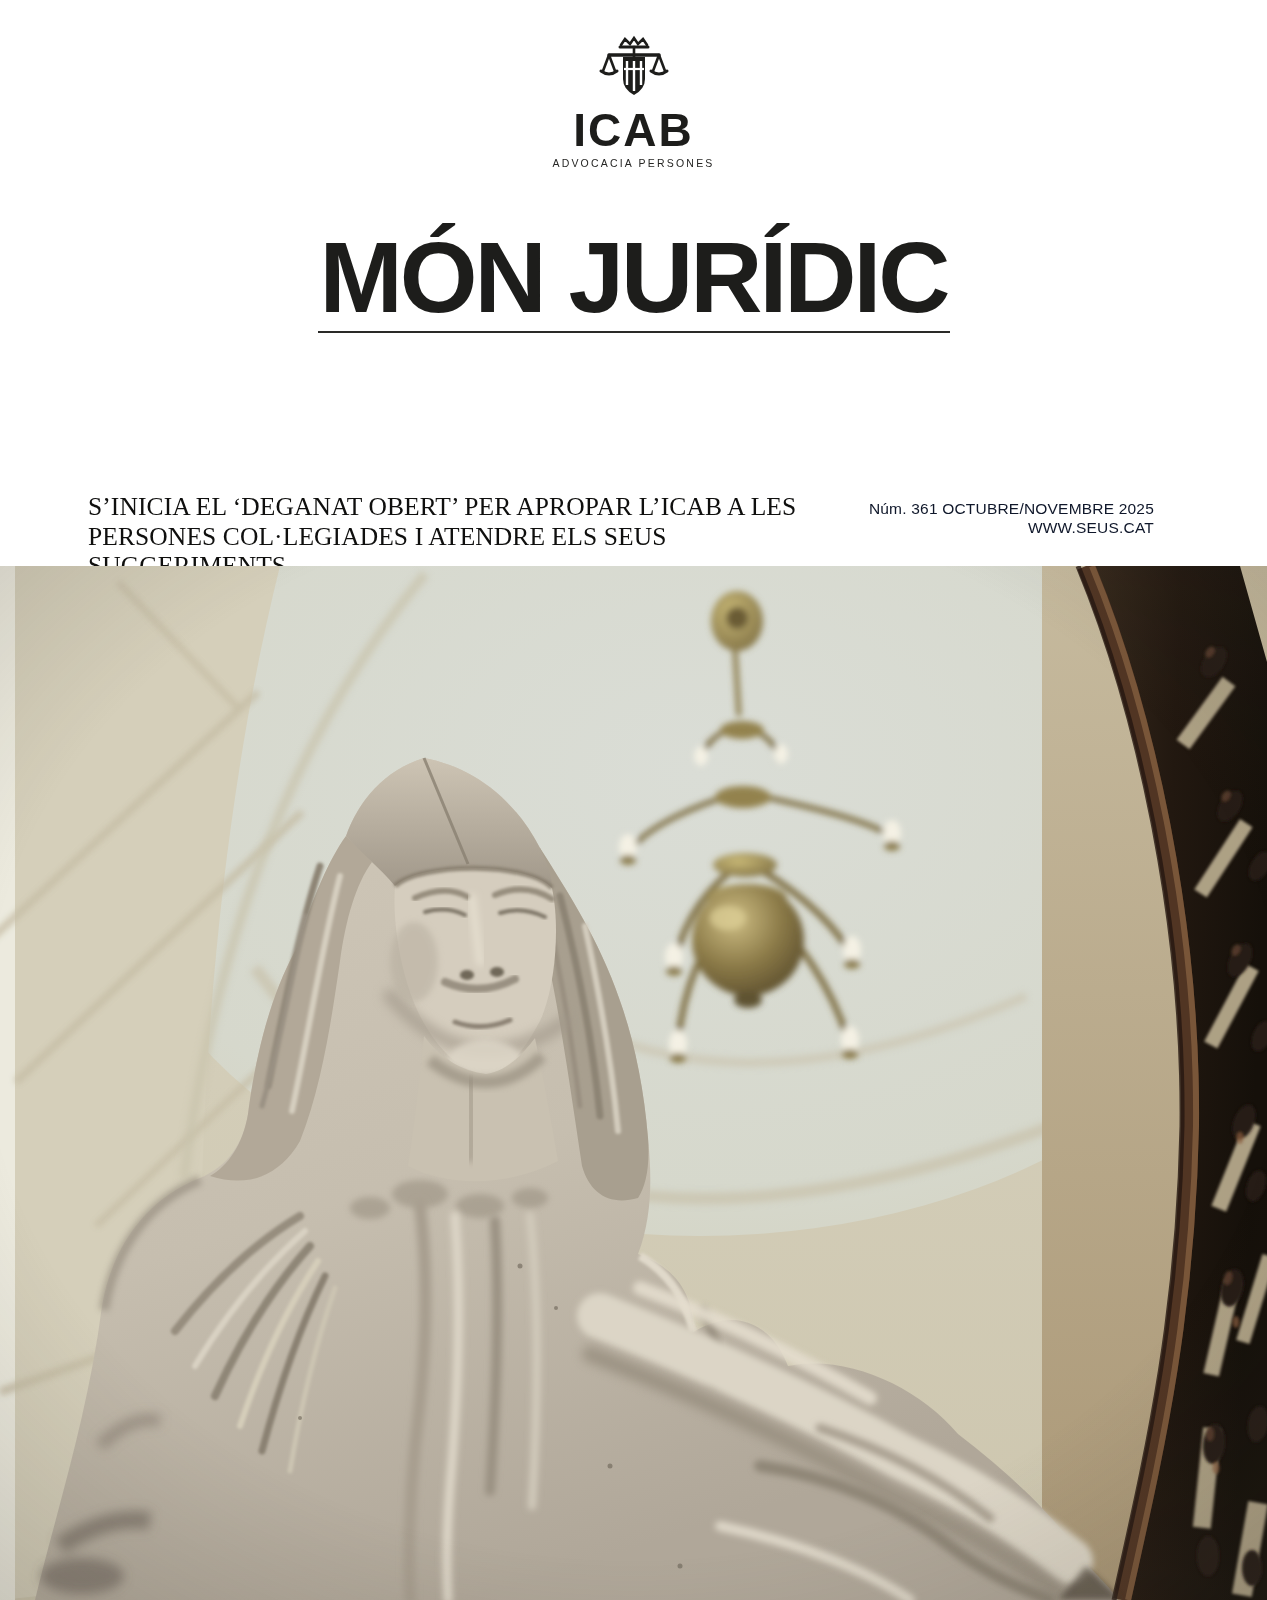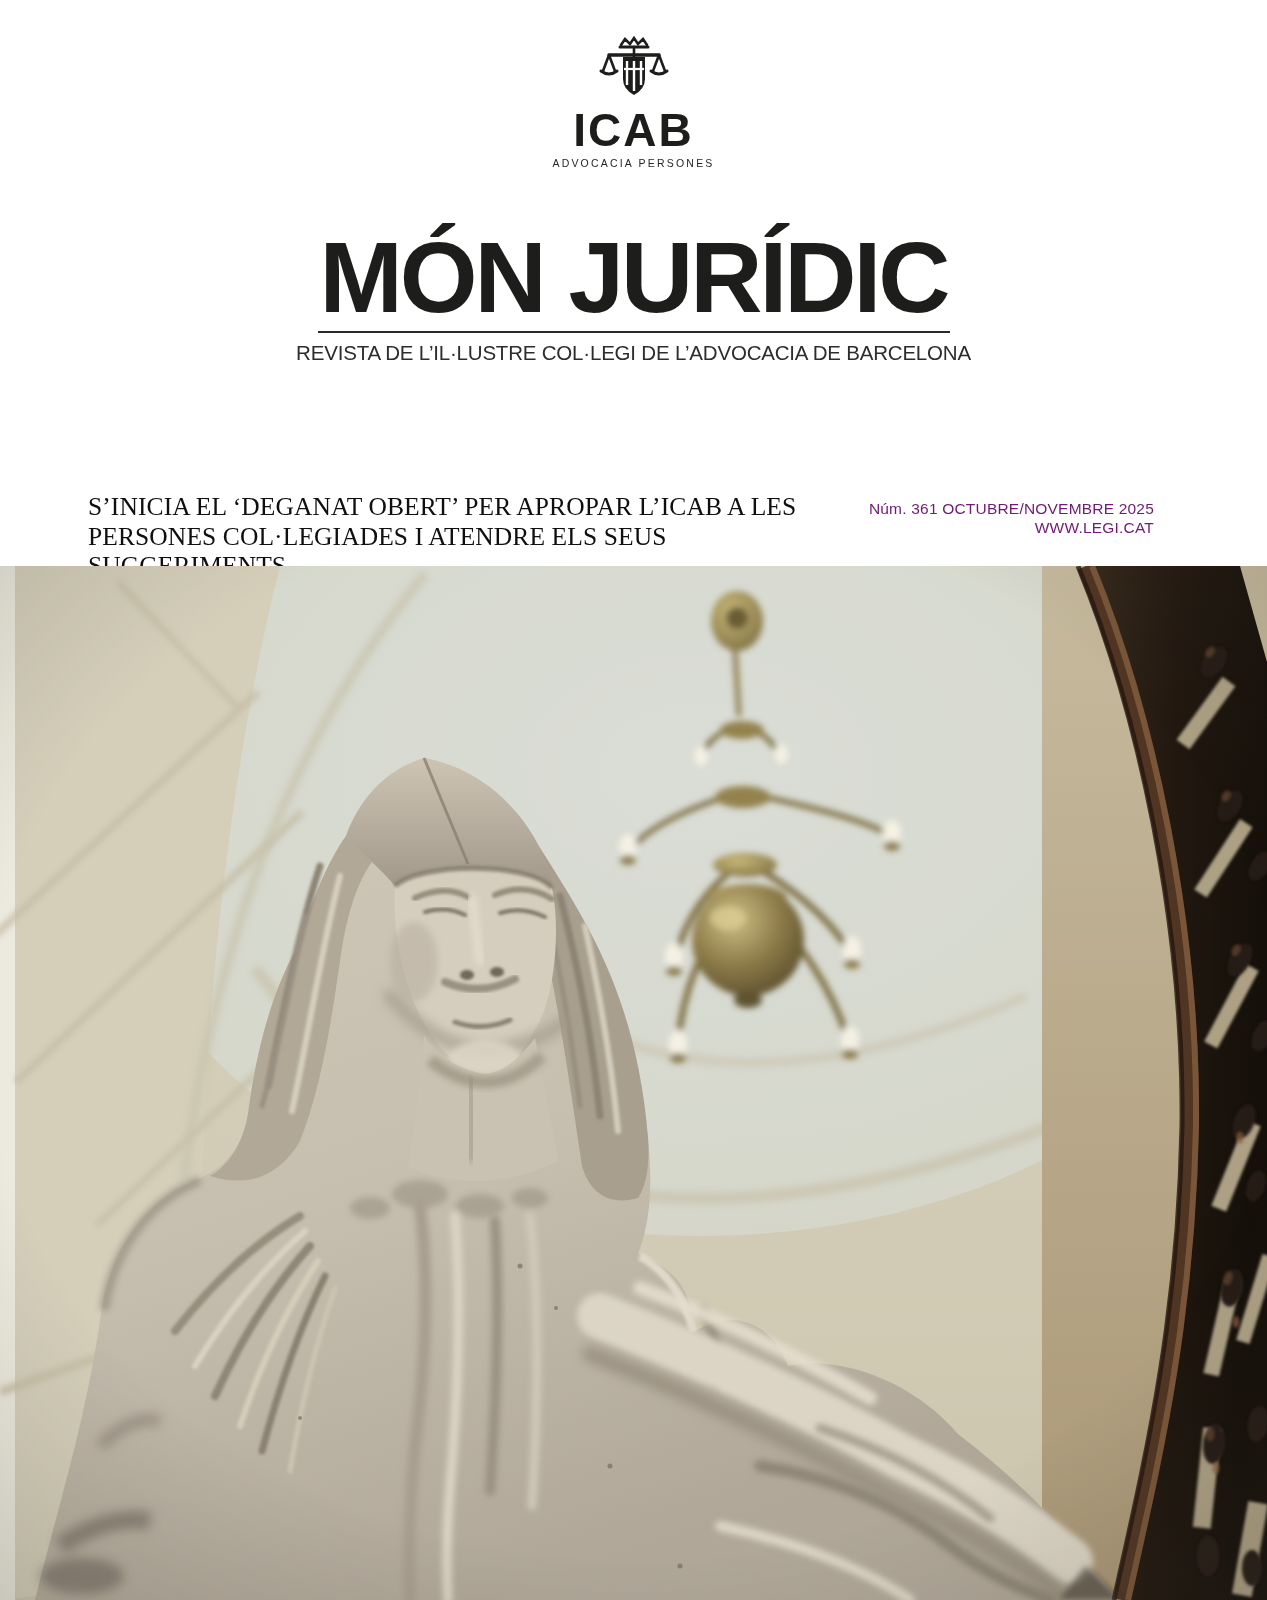--- a/index.html
+++ b/index.html
@@ -36,21 +36,21 @@
     position:absolute;top:492px;left:88px;right:113px;
     display:flex;align-items:flex-start;
   }
   .headline{
     font-family:"Liberation Serif",serif;
     font-size:25.5px;line-height:1.16;letter-spacing:.1px;
     color:#0f0f0e;font-weight:400;
   }
   .issue{
     text-align:right;font-size:15.5px;line-height:1.25;letter-spacing:.2px;
-    color:#701a75;padding-top:7px;white-space:nowrap;
+    color:#0f172a;padding-top:7px;white-space:nowrap;
   }
   
   .photo{position:absolute;top:566px;left:0;width:1267px;height:1034px;}
   .photo svg{display:block;}
 </style>
 </head>
 <body>
 
 <div class="page">
 
@@ -77,31 +77,30 @@
         <path d="M27 36 L47 36" stroke="#ffffff" stroke-width="2.2"></path>
       </g>
     </svg>
     <div class="brand-word">ICAB</div>
     <div class="brand-tag">ADVOCACIA PERSONES</div>
   </div>
 
   <div class="masthead">
     <div class="mast-title">MÓN JURÍDIC</div>
     <div class="mast-rule"></div>
-    <div class="mast-sub">REVISTA DE L’IL·LUSTRE COL·LEGI DE L’ADVOCACIA DE BARCELONA</div>
   </div>
 
   <div class="info-row">
     <div class="headline">
       <div>S’INICIA EL ‘DEGANAT OBERT’ PER APROPAR L’ICAB A LES</div>
       <div>PERSONES COL·LEGIADES I ATENDRE ELS SEUS SUGGERIMENTS</div>
     </div>
     <div class="issue">
       <div>Núm. 361 OCTUBRE/NOVEMBRE 2025</div>
-      <div>WWW.LEGI.CAT</div>
+      <div>WWW.SEUS.CAT</div>
     </div>
   </div>
 
   <div class="photo">
     <svg width="1267" height="1034" viewBox="0 0 1267 1034">
       <title>Low-angle photo of a white marble statue of a helmeted classical female figure looking upward, beneath a brass chandelier hanging from a pale domed ceiling, with a dark wooden spiral staircase balustrade on the right.</title>
       <defs>
         <linearGradient id="gWall" x1="0" y1="0" x2="0" y2="1">
           <stop offset="0" stop-color="#d9d4c2"></stop>
           <stop offset="1" stop-color="#cdc6ae"></stop>

